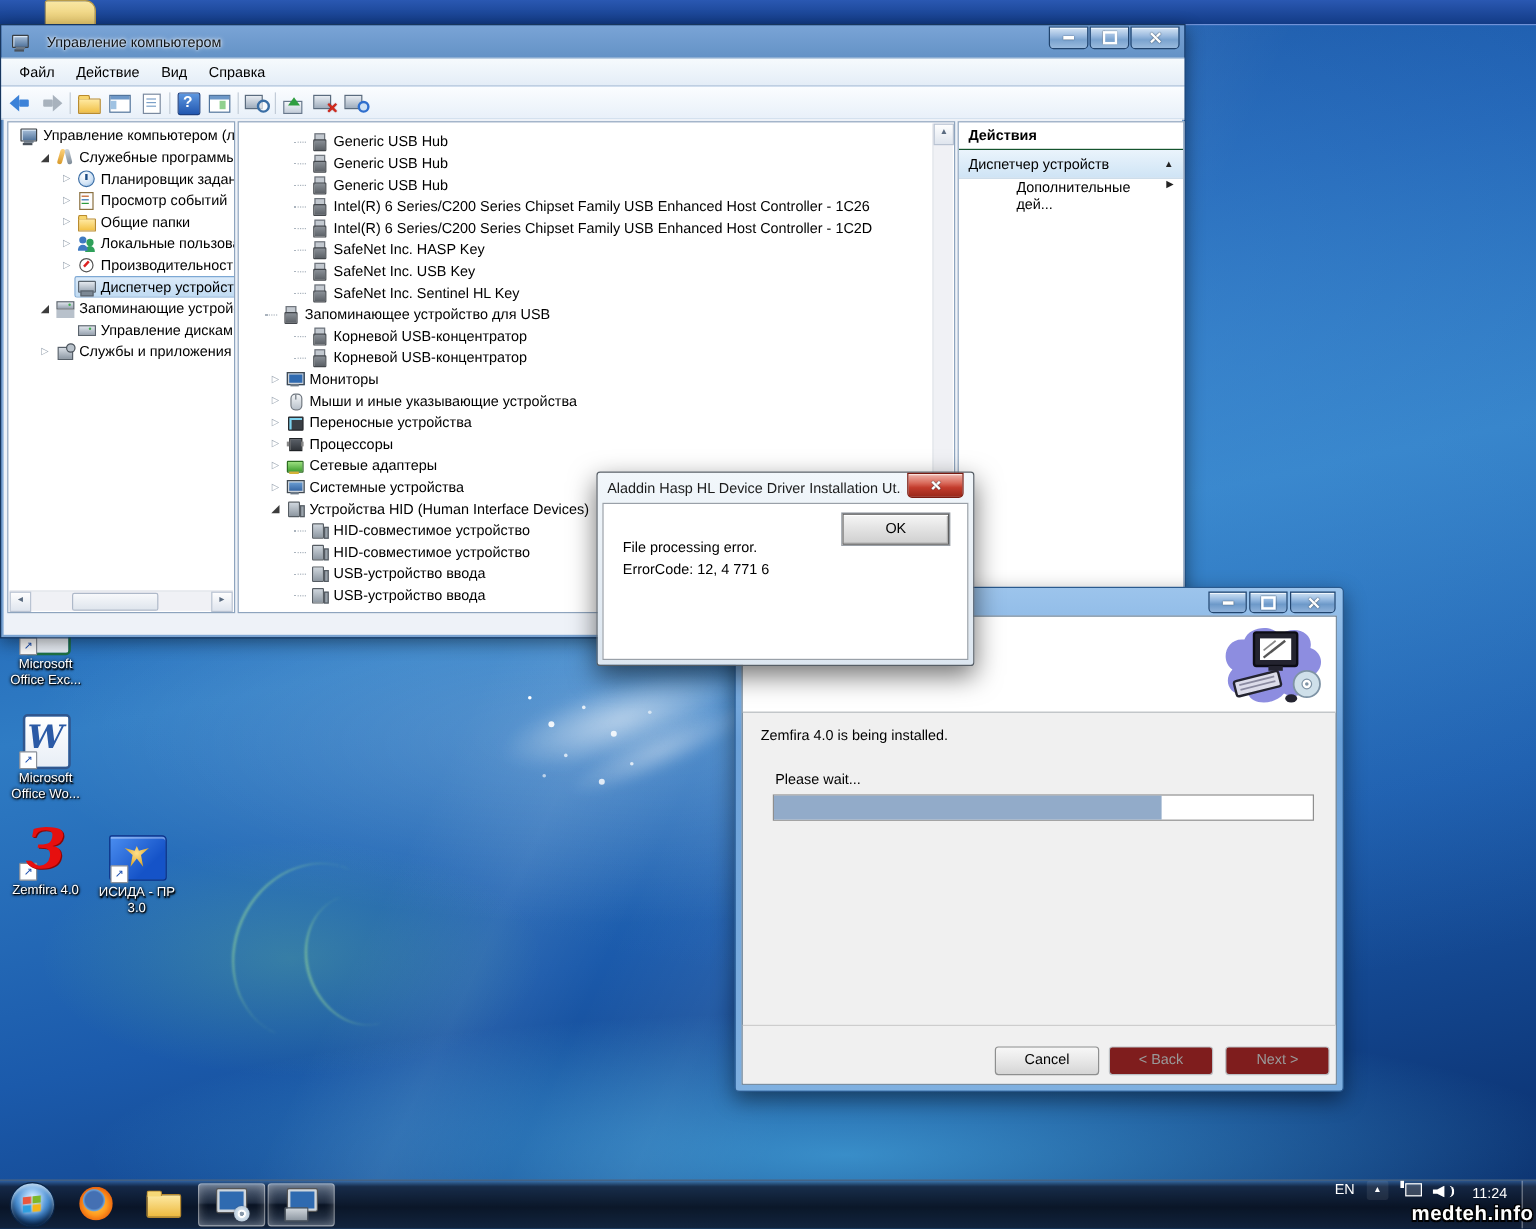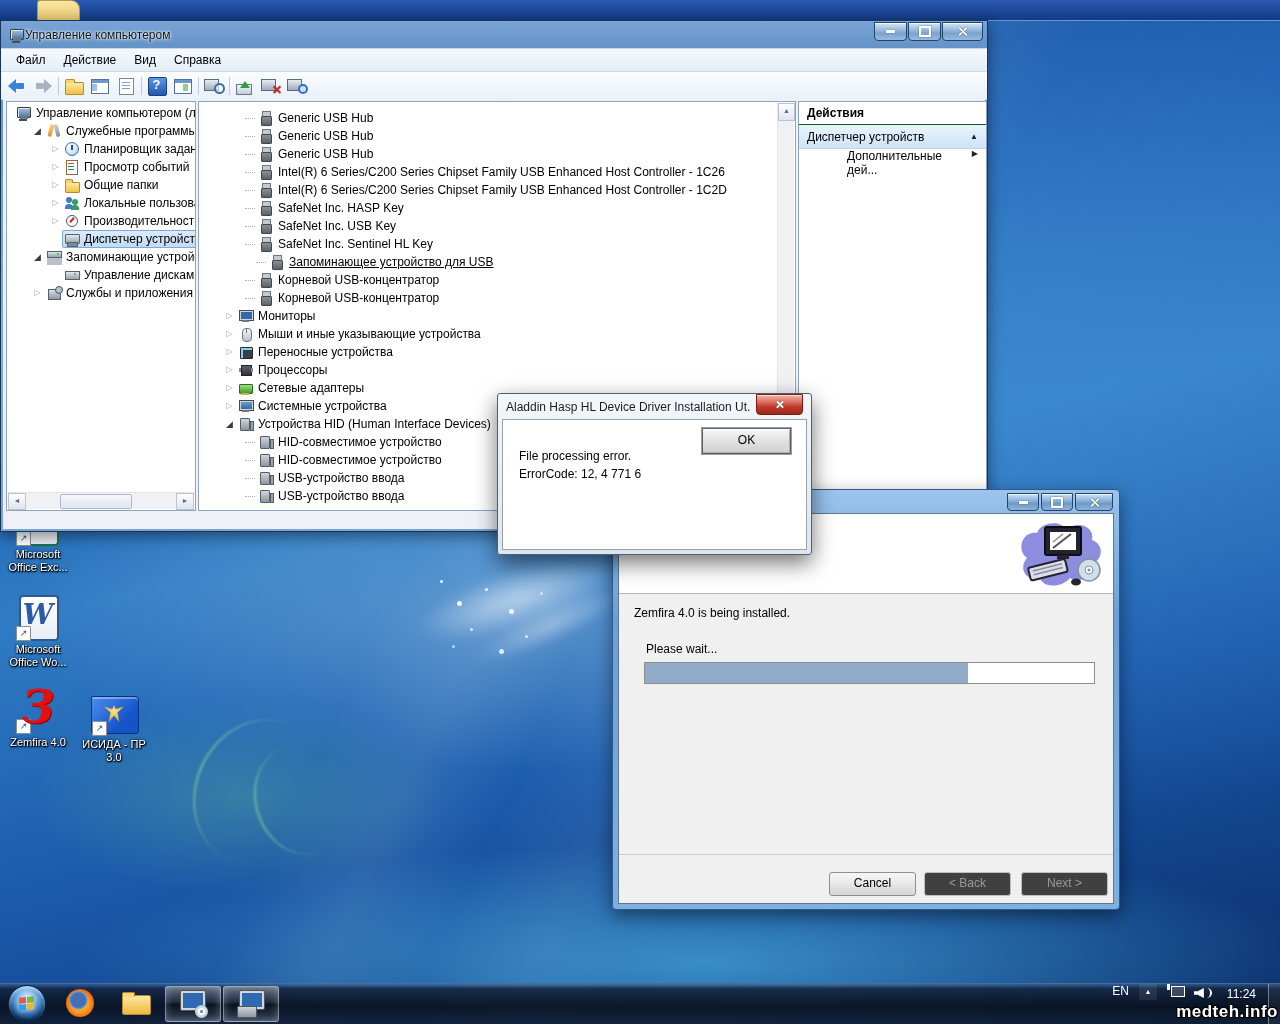--- a/index.html
+++ b/index.html
@@ -42,21 +42,21 @@
   .wbtn.close{width:39px}
   .g-min{width:9px;height:3px;background:#fff;box-shadow:0 0 1px #123}
   .g-max{width:8px;height:7px;border:2px solid #fff;box-shadow:0 0 1px #123}
   .g-x{position:relative;width:11px;height:11px}
   .g-x::before,.g-x::after{content:"";position:absolute;left:5px;top:0;width:2px;height:11px;background:#fff;box-shadow:0 0 1px #123}
   .g-x::before{transform:rotate(45deg)}.g-x::after{transform:rotate(-45deg)}
   
   #mgmt{position:absolute;left:0;top:20px;width:986px;height:510px;z-index:10;
     background:linear-gradient(#7aa4d6,#6190c4 6%,#86acd8 60%,#7ba4d2);
     border:1px solid #17365e;box-shadow:0 4px 14px rgba(0,0,0,.45)}
-  .m-title{height:27px;display:flex;align-items:center;padding-left:8px;gap:0;
+  .m-title{height:27px;display:flex;align-items:center;padding-left:8px;gap:14px;
     color:#101418;text-shadow:0 0 4px #fff,0 0 2px #fff;font-size:12px}
   .m-menubar{height:22px;background:linear-gradient(#f6fafd,#e4edf7);border-top:1px solid #c9d7e6;
     border-bottom:1px solid #cfdae7;display:flex;align-items:center;padding-left:6px}
   .menu-item{padding:12px 9px;line-height:20px}
   .m-toolbar{height:27px;background:linear-gradient(#fbfdff,#e8f0f9);border-bottom:1px solid #c8d4e2;
     display:flex;align-items:center;padding-left:4px;gap:2px}
   .tbi{width:24px;height:22px;position:relative;flex:none}
   .tbi.sep{width:3px;height:20px}
   .tbi.sep::before{content:"";position:absolute;left:1px;top:1px;width:1px;height:18px;background:#c2ccd8}
   .tbi.back::before{content:"";position:absolute;left:3px;top:4px;border:7px solid transparent;border-right:8px solid #3c82d8;border-left:none}
@@ -175,21 +175,21 @@
     box-shadow:0 6px 18px rgba(0,0,0,.45)}
   .inst-inner{position:absolute;left:5px;right:5px;top:23px;bottom:5px;border:1px solid #5f788f;background:#f0f0f0}
   .inst-header{position:absolute;left:0;right:0;top:0;height:79px;background:#fff;border-bottom:1px solid #b4b8bc}
   .inst-status{position:absolute;left:15px;top:92px}
   .inst-wait{position:absolute;left:27px;top:128px}
   .pbar{position:absolute;left:25px;top:148px;width:449px;height:20px;background:#fff;border:1px solid #8e8e8e}
   .pfill{height:100%;background:#92abc9}
   .inst-btnrow{position:absolute;left:0;right:0;bottom:0;height:48px;border-top:1px solid #cdcdcd;background:#f0f0f0}
   .ibtn{position:absolute;top:17px;width:85px;height:22px;font-size:12px;text-align:center;line-height:20px;
     background:linear-gradient(#f7f7f7,#e9e9e9 45%,#d5d5d5);border:1px solid #8e8f8f;border-radius:3px}
-  .ibtn.disabled{background:#404040;border-color:#bcc0c4;color:#9a9a9a}
+  .ibtn.disabled{background:#7f1d1d;border-color:#bcc0c4;color:#9a9a9a}
   .b-cancel{left:210px}.b-back{left:305px}.b-next{left:402px}
   .inst .winbtns{top:3px;right:6px}
   .inst-wbtn{width:30px;height:16px;margin-left:2px;border:1px solid #21446e;border-radius:0 0 4px 4px;
     background:linear-gradient(#cfe2f4,#8fb4dd 40%,#6d99c9 60%,#8fb2da);
     box-shadow:inset 0 1px 0 rgba(255,255,255,.7);display:flex;align-items:center;justify-content:center}
   .inst-wbtn.close{width:36px}
   
   .dsk{position:absolute;width:76px;display:flex;flex-direction:column;align-items:center;z-index:5}
   .art{position:relative;width:48px;height:46px}
   .badge{position:absolute;left:2px;bottom:0;width:13px;height:13px;background:#fff;border:1px solid #8a9099;
@@ -492,21 +492,21 @@
       <span>SafeNet Inc. USB Key</span>
     </span>
   </div>
             <div class="dev-row" style="padding-left: 44px;">
     <span class="expand noselect none"></span>
     <span class="row-body">
       <span class="ic ic-usb"></span>
       <span>SafeNet Inc. Sentinel HL Key</span>
     </span>
   </div>
-            <div class="dev-row" style="padding-left: 55px; text-decoration: underline;">
+            <div class="dev-row" style="padding-left: 20px;">
     <span class="expand noselect none"></span>
     <span class="row-body">
       <span class="ic ic-usb"></span>
       <span>Запоминающее устройство для USB</span>
     </span>
   </div>
             <div class="dev-row" style="padding-left: 44px;">
     <span class="expand noselect none"></span>
     <span class="row-body">
       <span class="ic ic-usb"></span>

